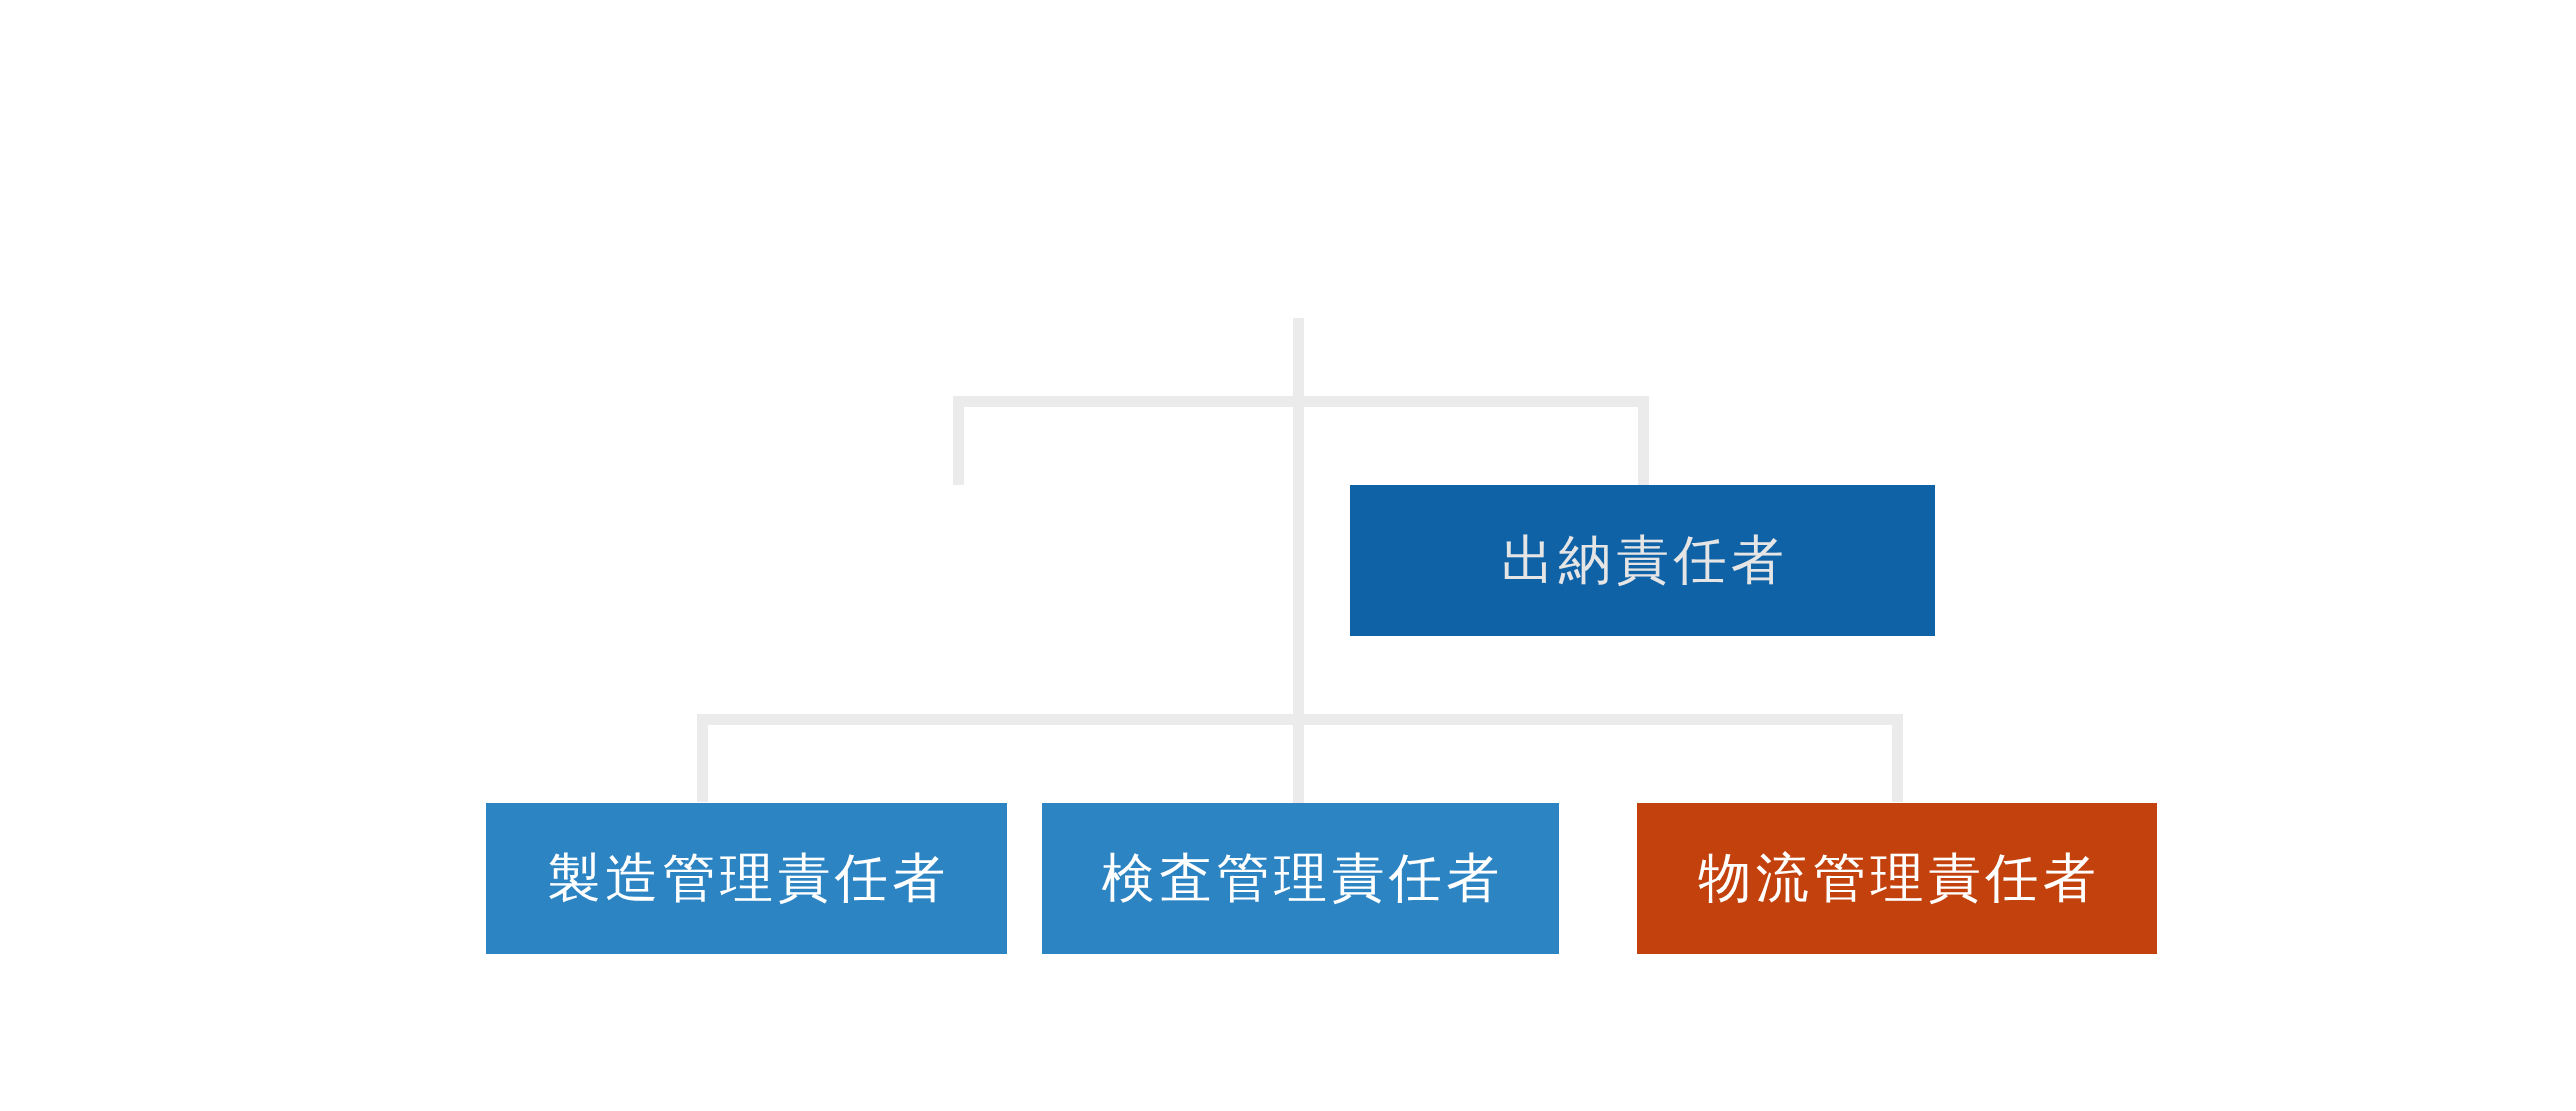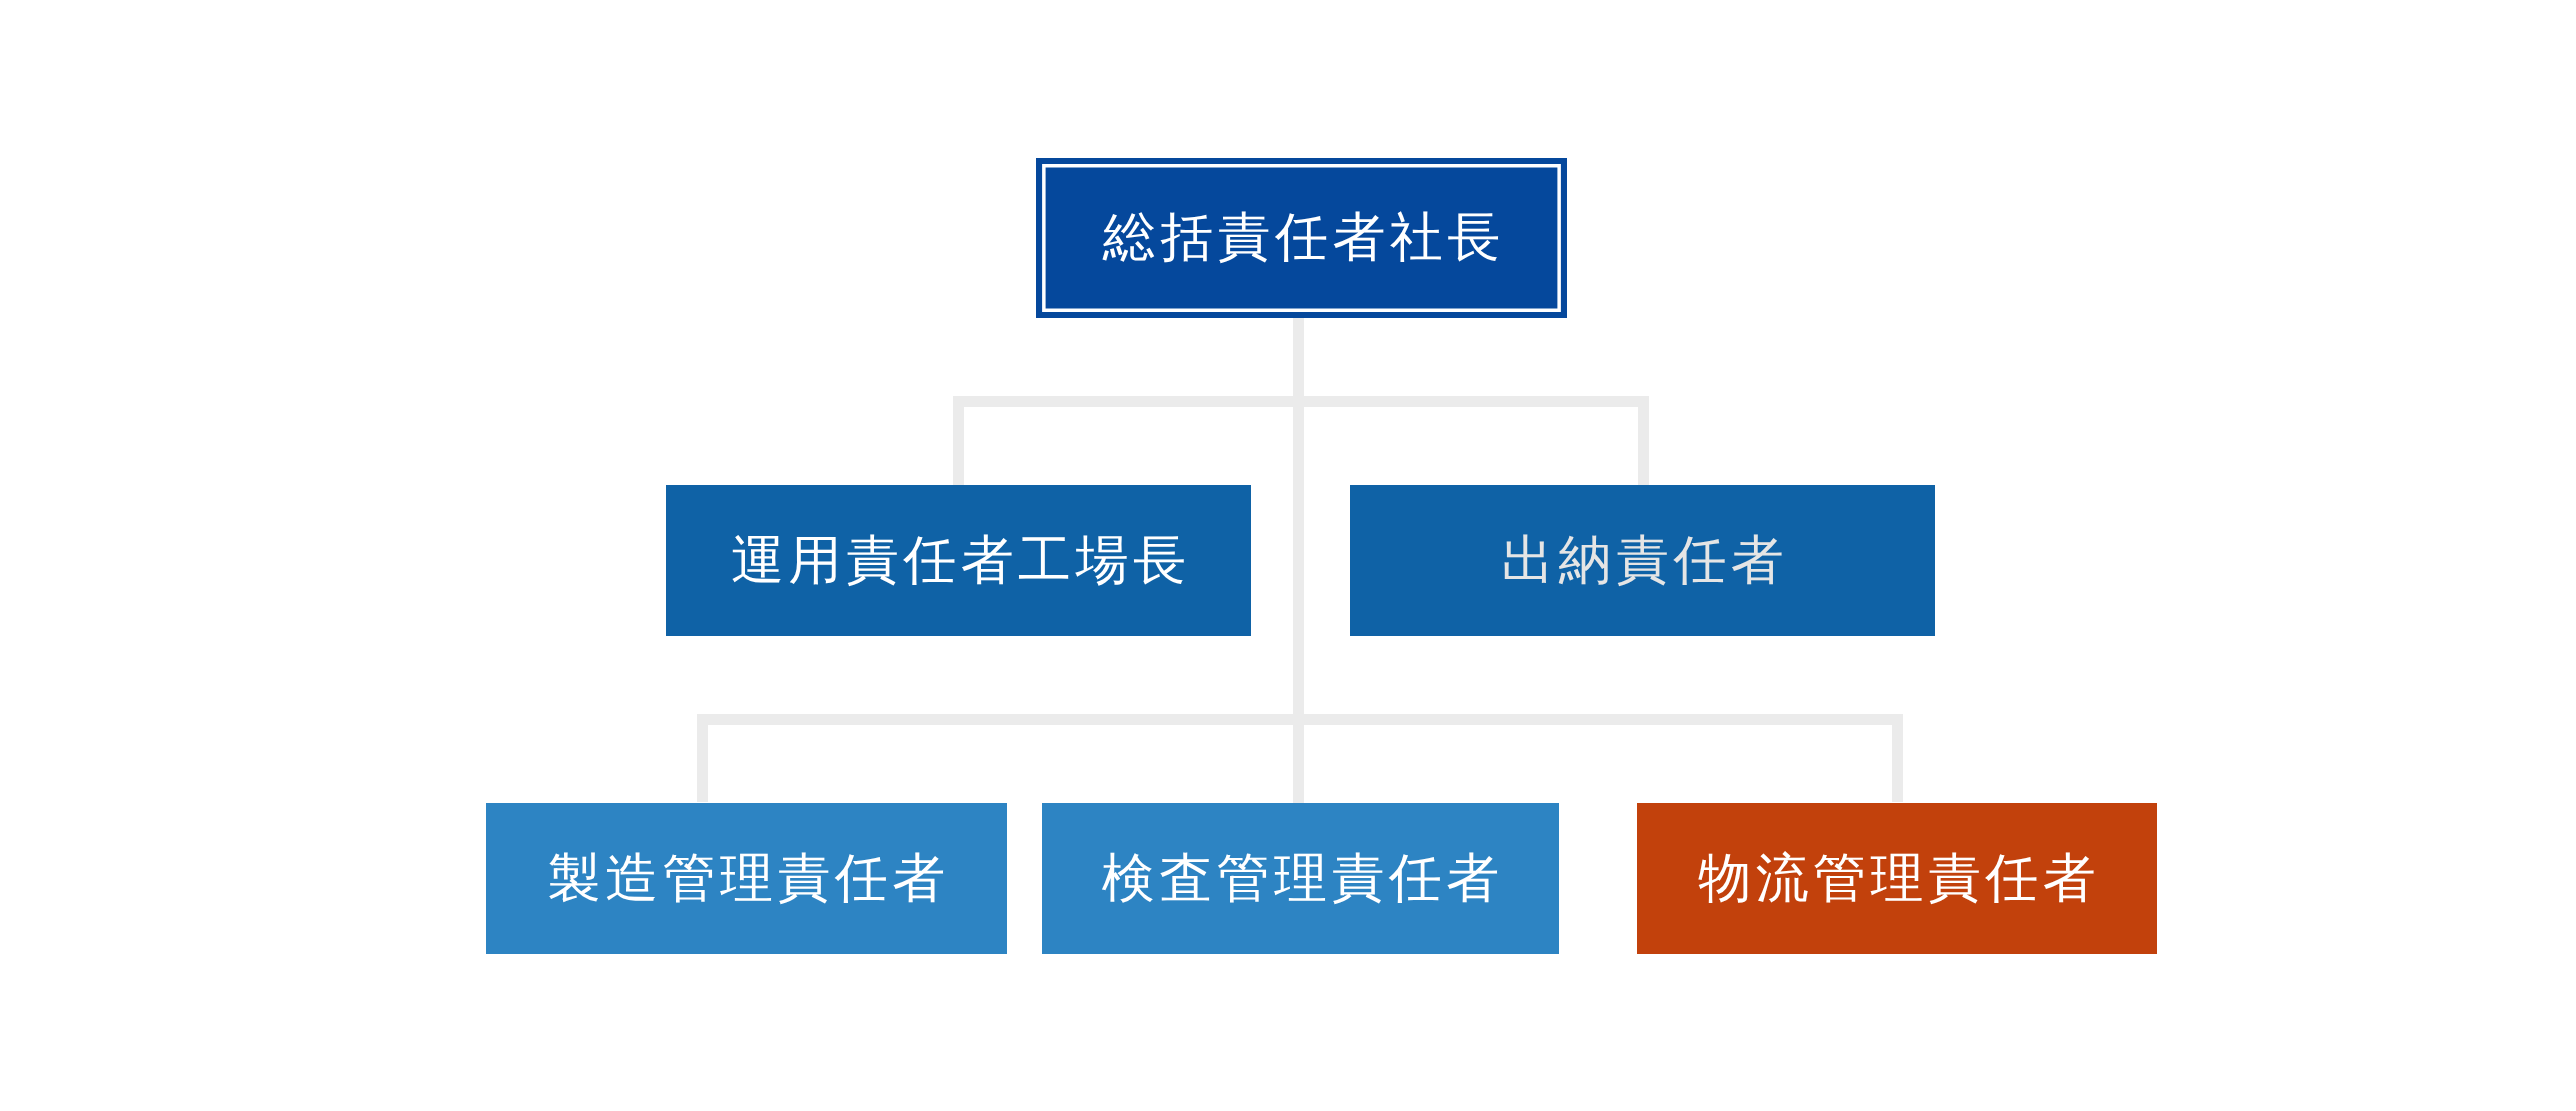--- a/index.html
+++ b/index.html
@@ -44,27 +44,21 @@
   <div class="connector" style="left: 1293px; top: 318px; width: 10.5px; height: 485px; background: rgb(235, 235, 235);"></div>
 
   <div class="connector" style="left: 953px; top: 396px; width: 695px; height: 11.4px; background: rgb(235, 235, 235);"></div>
   <div class="connector" style="left: 953px; top: 396px; width: 10.5px; height: 89px; background: rgb(235, 235, 235);"></div>
   <div class="connector" style="left: 1638px; top: 396px; width: 10.5px; height: 89px; background: rgb(235, 235, 235);"></div>
 
   <div class="connector" style="left: 697px; top: 714px; width: 1205px; height: 11.4px; background: rgb(235, 235, 235);"></div>
   <div class="connector" style="left: 697px; top: 714px; width: 10.5px; height: 88px; background: rgb(235, 235, 235);"></div>
   <div class="connector" style="left: 1892px; top: 714px; width: 10.5px; height: 88px; background: rgb(235, 235, 235);"></div>
 
-  <div class="node node-root" style="left: 1036px; top: 158px; width: 531px; height: 160px; background: rgb(5, 72, 156); color: rgb(255, 255, 255);">
-    <span>総括責任者社長</span>
-  </div>
 
-  <div class="node" style="left: 666px; top: 485px; width: 585px; height: 151px; background: rgb(15, 98, 166); color: rgb(255, 255, 255);">
-    <span>運用責任者工場長</span>
-  </div>
   <div class="node" style="left: 1350px; top: 485px; width: 585px; height: 151px; background: rgb(15, 98, 166); color: #e5e5e5;">
     <span>出納責任者</span>
   </div>
 
   <div class="node" style="left: 442px; top: 803px; width: 521px; height: 151px; background: rgb(45, 132, 195); color: rgb(255, 255, 255); margin-left: 44px;">
     <span>製造管理責任者</span>
   </div>
   <div class="node" style="left: 1042px; top: 803px; width: 517px; height: 151px; background: rgb(45, 132, 195); color: rgb(255, 255, 255);">
     <span>検査管理責任者</span>
   </div>

